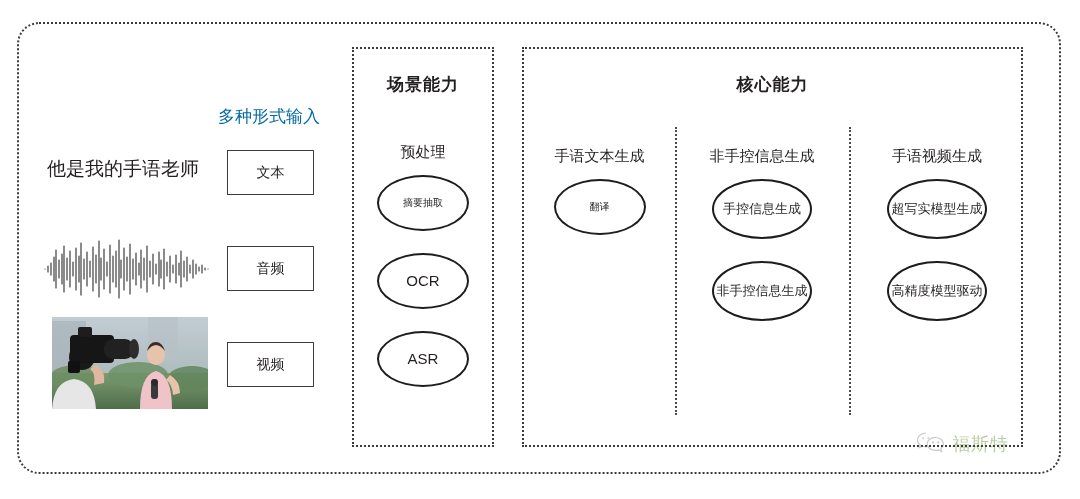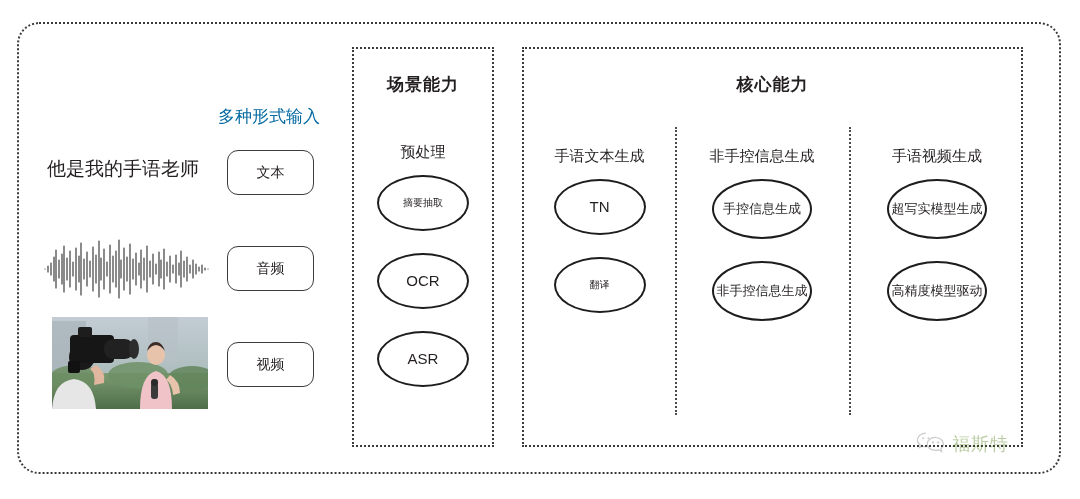--- a/index.html
+++ b/index.html
@@ -107,21 +107,21 @@
     font-size: 17px;
     color: #0369a1;
     white-space: nowrap;
   }
 
   .tag-box {
     position: absolute;
     width: 87px;
     height: 45px;
     border: 1.6px solid #3c3c3c;
-    border-radius: 11px;
+    border-radius: 0;
     display: flex;
     align-items: center;
     justify-content: center;
     font-size: 14px;
     color: #231f20;
     box-sizing: border-box;
     background: #fff;
   }
   .tag-text  { left: 227px; top: 150px; }
   .tag-audio { left: 227px; top: 246px; }
@@ -306,21 +306,20 @@
 </div>
 
 <div class="panel panel-core">
   <div class="panel-title">核心能力</div>
 
   <div class="col-divider d1"></div>
   <div class="col-divider d2"></div>
 
   <div class="col" style="left:0px; width:151px; top:98px;">
     <div class="col-head">手语文本生成</div>
-    <div class="ellipse latin">TN</div>
     <div class="ellipse">翻译</div>
   </div>
 
   <div class="col" style="left:151px; width:174px; top:98px;">
     <div class="col-head">非手控信息生成</div>
     <div class="ellipse wide">手控信息生成</div>
     <div class="ellipse wide">非手控信息生成</div>
   </div>
 
   <div class="col" style="left:325px; width:176px; top:98px;">

